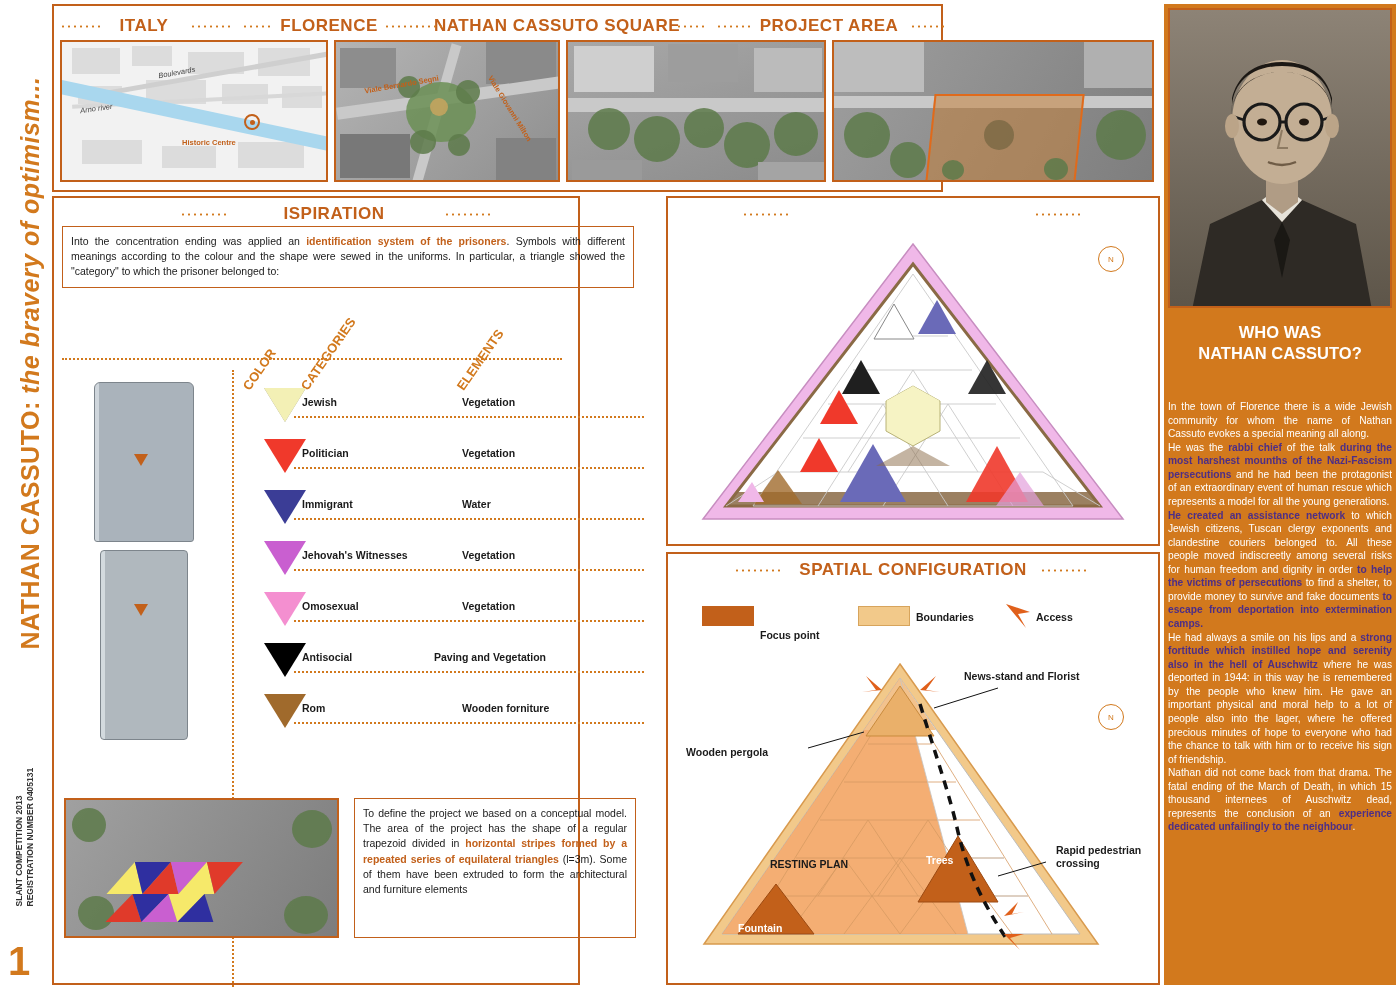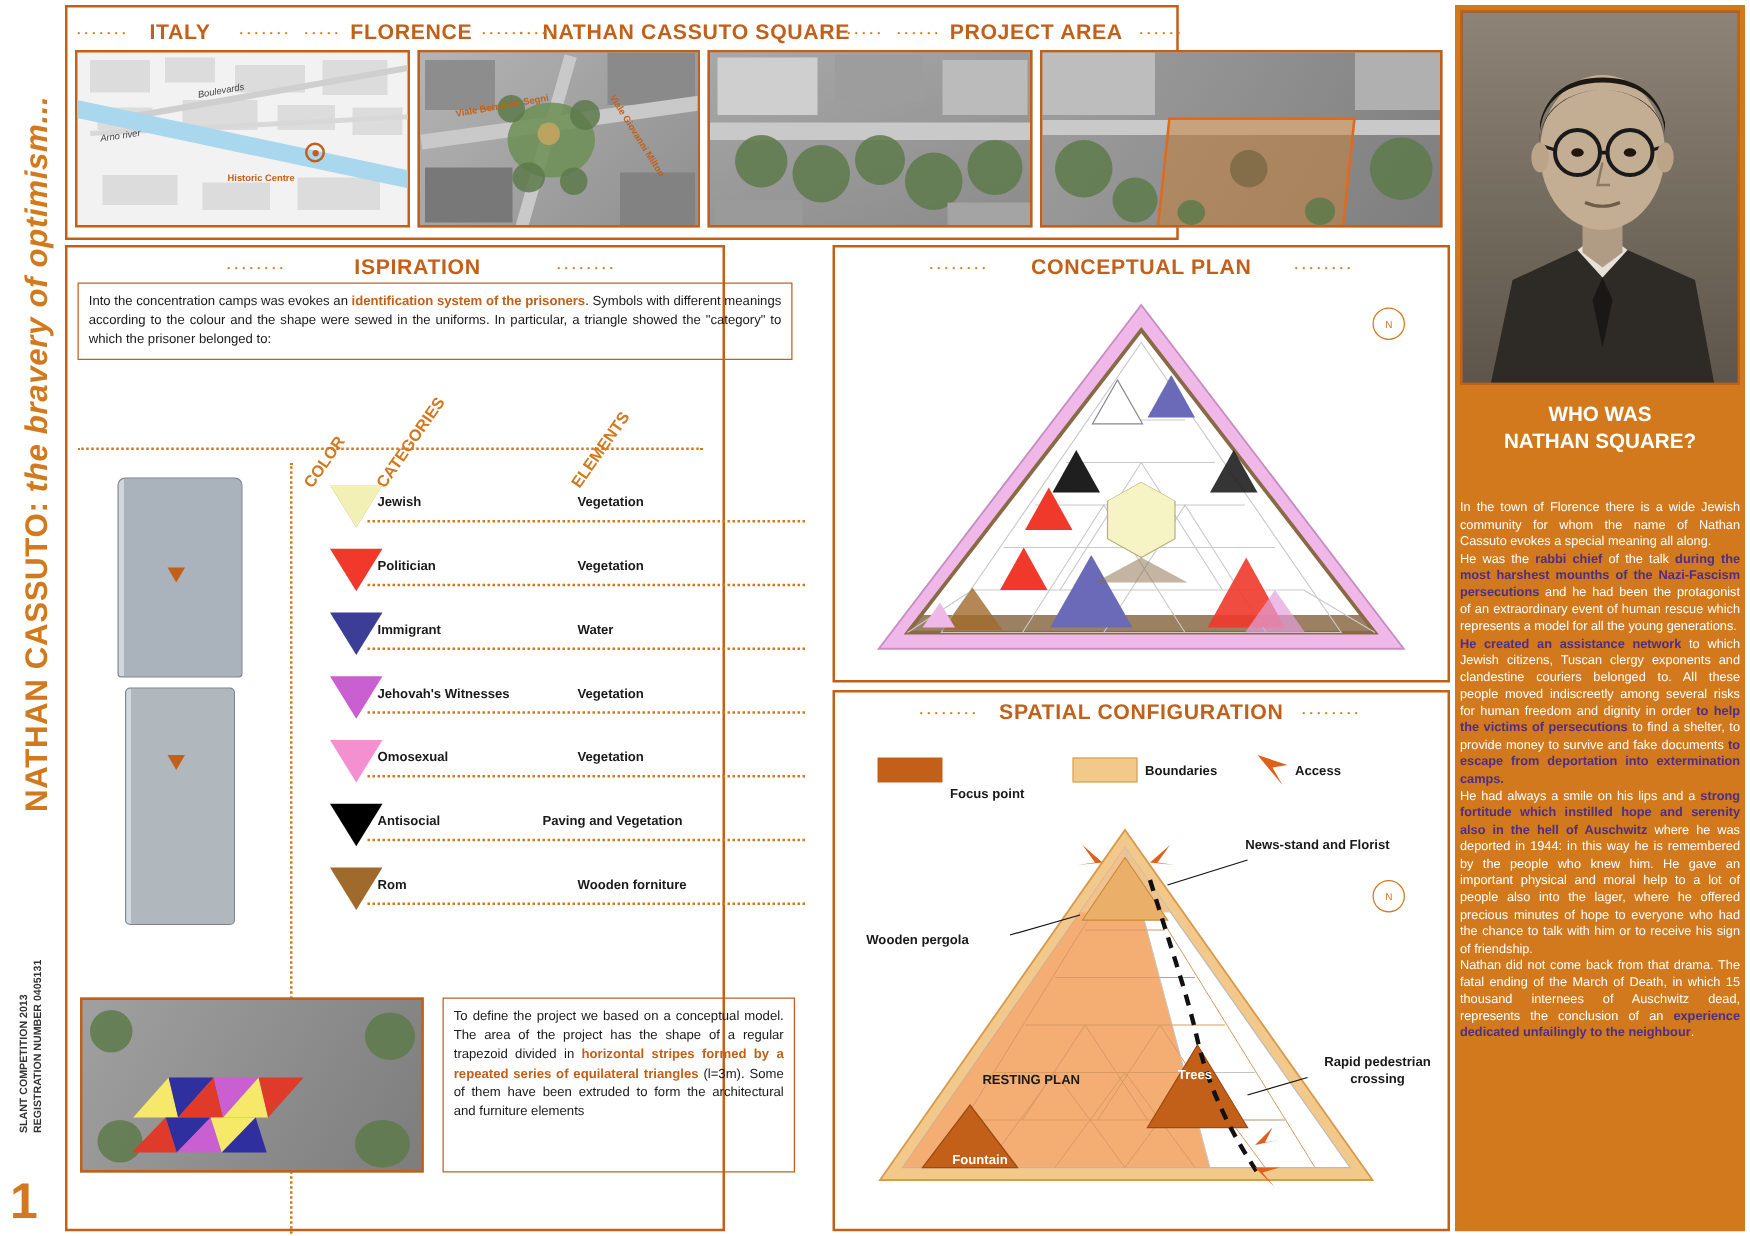--- a/index.html
+++ b/index.html
@@ -112,21 +112,21 @@
              border:2px solid #c2601a; background:#fff; }
   .spatial { position:absolute; left:666px; top:552px; width:494px; height:433px;
              border:2px solid #c2601a; background:#fff; }
 
   .northrose { position:absolute; width:26px;height:26px;border:1px solid #d2791d;
     border-radius:50%; color:#d2791d; font-size:8px; text-align:center; line-height:26px;}
 
   .legend-sw { position:absolute; width:52px; height:20px; }
   .legend-tx { position:absolute; font-size:10.5px; font-weight:bold; }
 
-  .callout { position:absolute; font-size:10.5px; font-weight:bold; text-align:center;
+  .callout { position:absolute; font-size:10.5px; font-weight:bold; text-align:left;
              line-height:1.25; }
 
   
   .rightcol { position:absolute; left:1164px; top:4px; width:232px; height:981px;
               background:#d2791d; }
   .portrait { position:absolute; left:1168px; top:8px; width:224px; height:300px;
               border:2px solid #c2601a; overflow:hidden; background:#6b6257; }
   .who-title { position:absolute; left:1168px; top:322px; width:224px;
                text-align:center; font-size:16.5px; font-weight:bold; color:#ffffff;
                line-height:1.3; }
@@ -243,21 +243,21 @@
       </div>
     </div>
   </div>
 
   <div class="inspiration">
     <div class="sec-head" style="left:120px; top:6px; width:320px;">ISPIRATION</div>
     <div class="dots-l" style="left:126px; top:15px; width:48px;"></div>
     <div class="dots-r" style="left:390px; top:15px; width:48px;"></div>
 
     <div class="textbox" style="left:8px; top:28px; width:572px;">
-      <span>Into the concentration camps was evokes an </span><span class="hl">identification system of the prisoners</span><span>. Symbols with different meanings according to the colour and the shape were sewed in the uniforms. In particular, a triangle showed the "category" to which the prisoner belonged to:</span>
+      <span>Into the concentration ending was applied an </span><span class="hl">identification system of the prisoners</span><span>. Symbols with different meanings according to the colour and the shape were sewed in the uniforms. In particular, a triangle showed the "category" to which the prisoner belonged to:</span>
     </div>
 
     <div class="diag-lbl" style="left:198px; top:180px;">COLOR</div>
     <div class="diag-lbl" style="left:256px; top:180px;">CATEGORIES</div>
     <div class="diag-lbl" style="left:412px; top:180px;">ELEMENTS</div>
 
     <div class="dotline" style="left:8px; top:160px; width:500px;"></div>
 
     <div class="vdotline" style="left:178px; top:172px; height:632px;"></div>
 
@@ -339,21 +339,20 @@
         </g>
       </svg>
     </div>
 
     <div class="textbox" style="left:300px; top:600px; width:282px; height:140px;">
       <span>To define the project we based on a conceptual model. The area of the project has the shape of a regular trapezoid divided in </span><span class="hl">horizontal stripes formed by a repeated series of equilateral triangles</span><span> (l=3m). Some of them have been extruded to form the architectural and furniture elements</span>
     </div>
   </div>
 
   <div class="concept">
-    <div class="sec-head" style="left:70px; top:6px; width:350px;">CONCEPTUAL PLAN</div>
     <div class="dots-l" style="left:74px; top:15px; width:48px;"></div>
     <div class="dots-r" style="left:366px; top:15px; width:48px;"></div>
 
     <div class="northrose" style="left:430px; top:48px;">
       <span>N</span>
     </div>
 
     <svg width="490" height="300" style="position:absolute;left:0;top:36px;">
 
       <polygon points="245,10 455,285 35,285" fill="#f0b8e8" stroke="#c78dc0" stroke-width="1.5"></polygon>
@@ -493,21 +492,21 @@
       <path d="M112,120 L108,138 L118,138" fill="none" stroke="#8d7a62" stroke-width="2"></path>
       <path d="M98,152 Q112,158 126,152" fill="none" stroke="#6f5c46" stroke-width="2.4"></path>
 
       <ellipse cx="62" cy="116" rx="7" ry="12" fill="#bba488"></ellipse>
       <ellipse cx="162" cy="116" rx="7" ry="12" fill="#bba488"></ellipse>
     </svg>
   </div>
 
   <div class="who-title">
     <div>WHO WAS</div>
-    <div>NATHAN SQUARE?</div>
+    <div>NATHAN CASSUTO?</div>
   </div>
 
   <div class="bio" id="bio" style="white-space: pre-line;"><span>In the town of Florence there is a wide Jewish community for whom the name of Nathan Cassuto evokes a special meaning all along.</span><span>
 He was the </span><span class="vio">rabbi chief</span><span> of the talk </span><span class="vio">during the most harshest mounths of the Nazi-Fascism persecutions</span><span> and he had been the protagonist of an extraordinary event of human rescue which represents a model for all the young generations.
 </span><span class="vio">He created an assistance network</span><span> to which Jewish citizens, Tuscan clergy exponents and clandestine couriers belonged to. All these people moved indiscreetly among several risks for human freedom and dignity in order </span><span class="vio">to help the victims of persecutions</span><span> to find a shelter, to provide money to survive and fake documents </span><span class="vio">to escape from deportation into extermination camps.</span><span>
 He had always a smile on his lips and a </span><span class="vio">strong fortitude which instilled hope and serenity also in the hell of Auschwitz</span><span> where he was deported in 1944: in this way he is remembered by the people who knew him. He gave an important physical and moral help to a lot of people also into the lager, where he offered precious minutes of hope to everyone who had the chance to talk with him or to receive his sign of friendship.
 Nathan did not come back from that drama. The fatal ending of the March of Death, in which 15 thousand internees of Auschwitz dead, represents the conclusion of an </span><span class="vio">experience dedicated unfailingly to the neighbour</span><span>.</span></div>
 
 </div>
 

